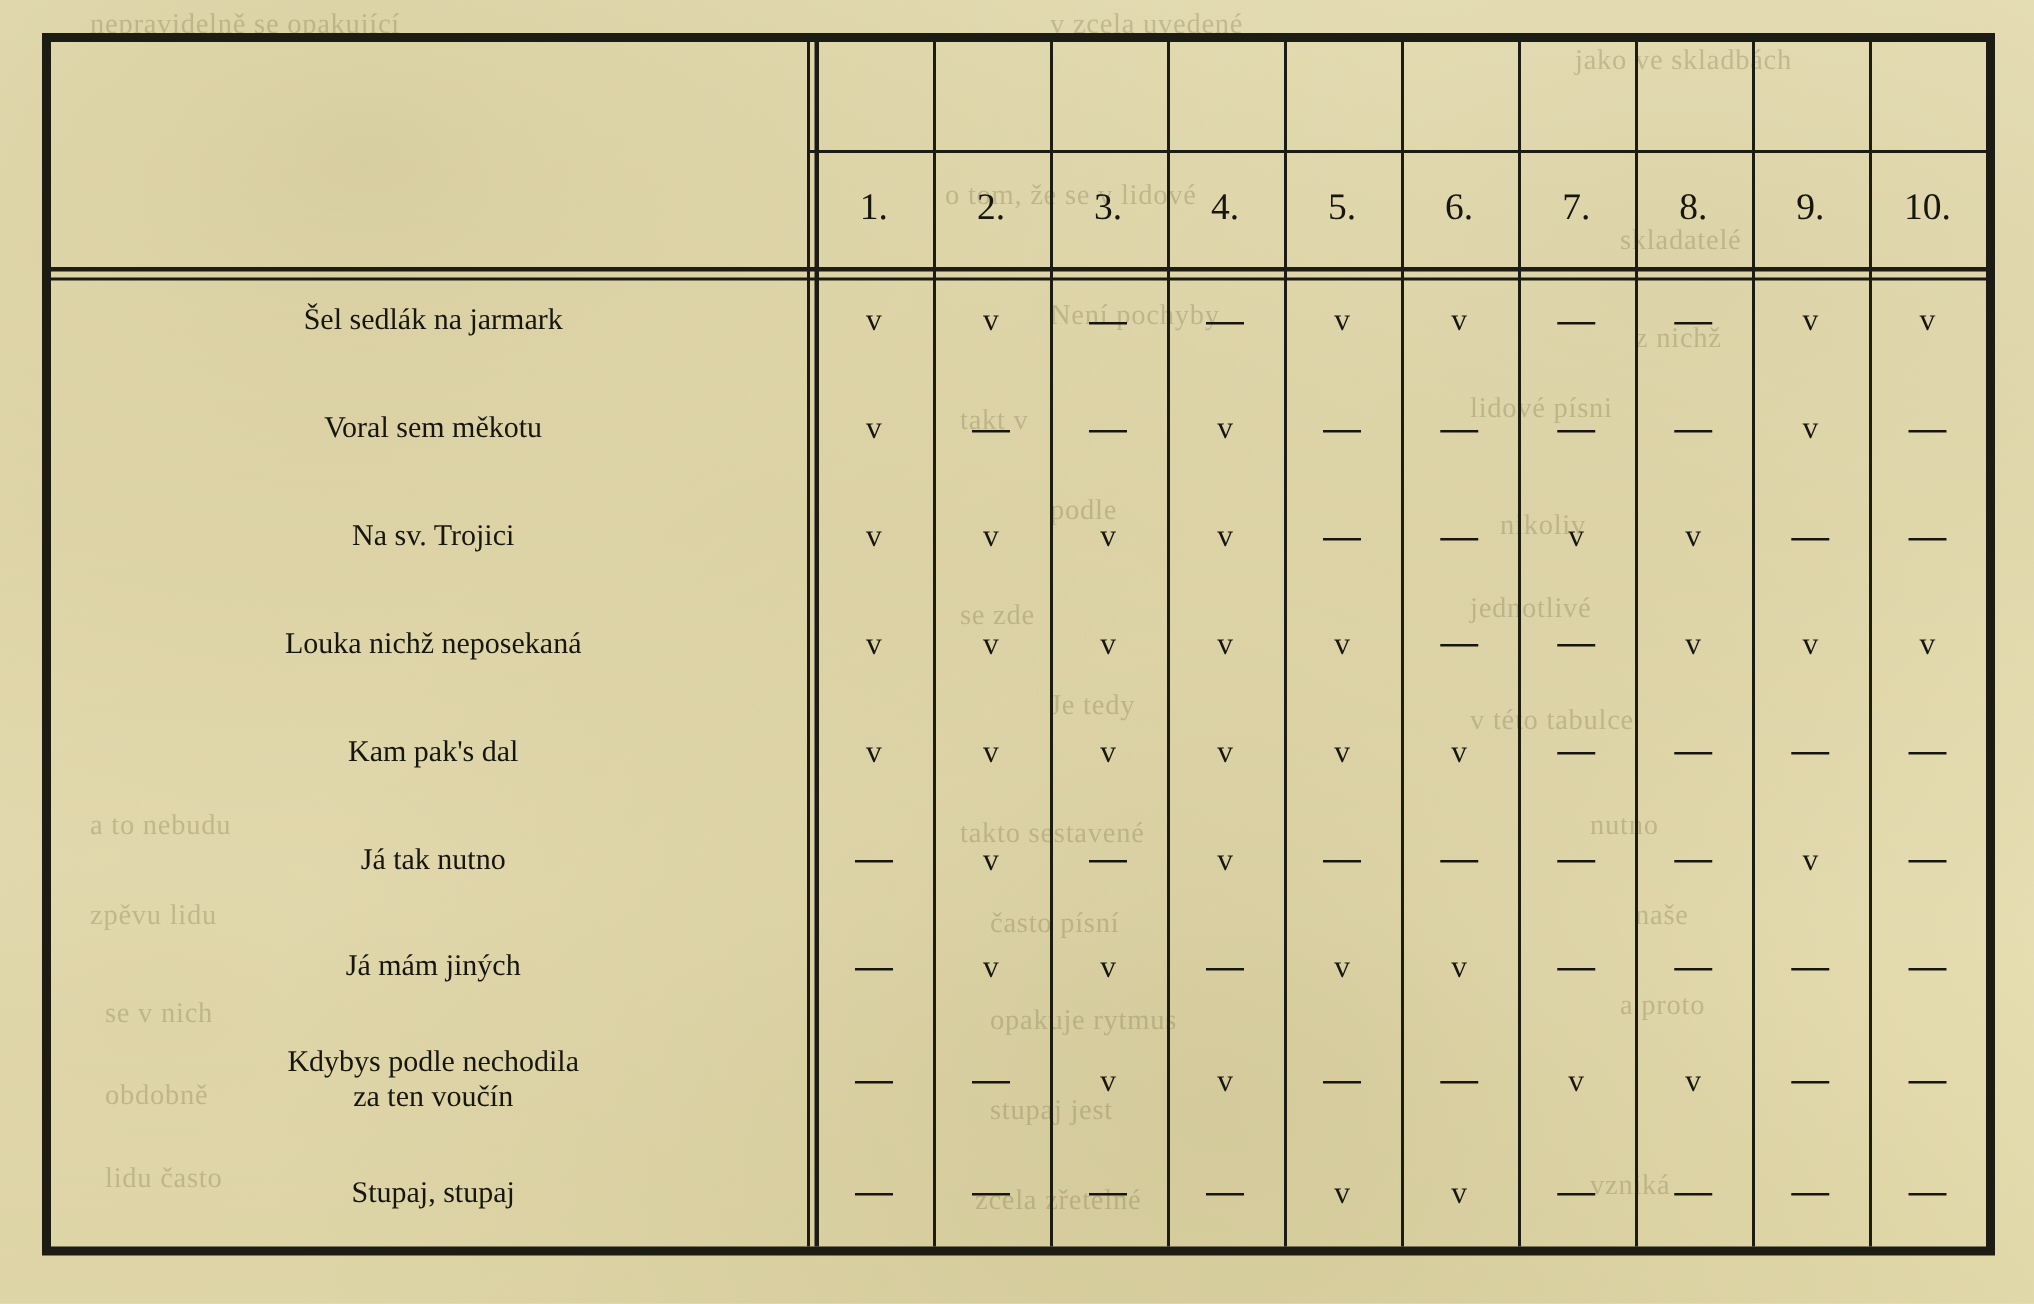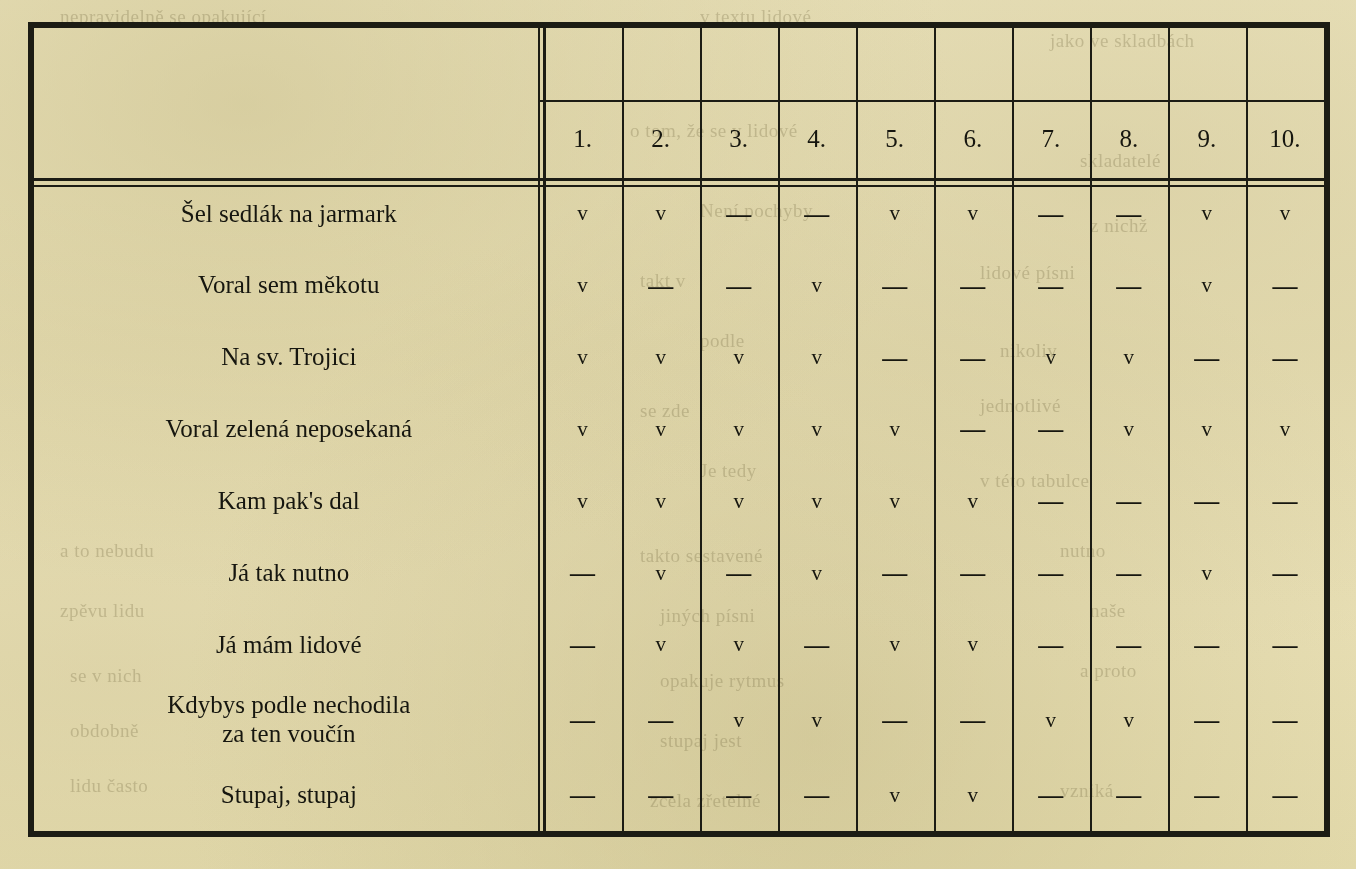--- a/index.html
+++ b/index.html
@@ -90,60 +90,60 @@
   }
   .takt-title {
     font-size: 27px;
     letter-spacing: 7px;
   }
   .num-head {
     font-size: 25px;
     font-family: "Liberation Serif", serif;
   }
   .rowlabel {
-    font-size: 25px;
+    font-size: 20px;
     text-align: center;
     padding-right: 6px;
     line-height: 1.15;
   }
   .mark {
     font-size: 21px;
     font-family: "Liberation Serif", serif;
   }
   .mark.dash {
     font-size: 25px;
     font-weight: 700;
     letter-spacing: 0;
   }
 </style>
 </head>
 <body>
 
 <div class="paper-noise"></div>
 <div id="bleed-layer">
     <div class="bleed" style="left: 60px; top: 6px;">nepravidelně se opakující</div>
-    <div class="bleed" style="left: 700px; top: 6px;">v textu lidové</div>
+    <div class="bleed" style="left: 700px; top: 6px;">v zcela uvedené</div>
     <div class="bleed" style="left: 1050px; top: 30px;">jako ve skladbách</div>
     <div class="bleed" style="left: 630px; top: 120px;">o tom, že se v lidové</div>
     <div class="bleed" style="left: 1080px; top: 150px;">skladatelé</div>
     <div class="bleed" style="left: 700px; top: 200px;">Není pochyby</div>
     <div class="bleed" style="left: 1090px; top: 215px;">z nichž</div>
     <div class="bleed" style="left: 640px; top: 270px;">takt v</div>
     <div class="bleed" style="left: 980px; top: 262px;">lidové písni</div>
     <div class="bleed" style="left: 700px; top: 330px;">podle</div>
     <div class="bleed" style="left: 1000px; top: 340px;">nikoliv</div>
     <div class="bleed" style="left: 640px; top: 400px;">se zde</div>
     <div class="bleed" style="left: 980px; top: 395px;">jednotlivé</div>
     <div class="bleed" style="left: 700px; top: 460px;">Je tedy</div>
     <div class="bleed" style="left: 980px; top: 470px;">v této tabulce</div>
     <div class="bleed" style="left: 60px; top: 540px;">a to nebudu</div>
     <div class="bleed" style="left: 640px; top: 545px;">takto sestavené</div>
     <div class="bleed" style="left: 1060px; top: 540px;">nutno</div>
     <div class="bleed" style="left: 60px; top: 600px;">zpěvu lidu</div>
-    <div class="bleed" style="left: 660px; top: 605px;">jiných písni</div>
+    <div class="bleed" style="left: 660px; top: 605px;">často písní</div>
     <div class="bleed" style="left: 1090px; top: 600px;">naše</div>
     <div class="bleed" style="left: 70px; top: 665px;">se v nich</div>
     <div class="bleed" style="left: 660px; top: 670px;">opakuje rytmus</div>
     <div class="bleed" style="left: 1080px; top: 660px;">a proto</div>
     <div class="bleed" style="left: 70px; top: 720px;">obdobně</div>
     <div class="bleed" style="left: 660px; top: 730px;">stupaj jest</div>
     <div class="bleed" style="left: 70px; top: 775px;">lidu často</div>
     <div class="bleed" style="left: 650px; top: 790px;">zcela zřetelné</div>
     <div class="bleed" style="left: 1060px; top: 780px;">vzniká</div>
   </div>
@@ -216,21 +216,21 @@
             <td class="mark">v</td>
             <td class="mark">v</td>
             <td class="mark dash">—</td>
             <td class="mark dash">—</td>
             <td class="mark">v</td>
             <td class="mark">v</td>
             <td class="mark dash">—</td>
             <td class="mark dash">—</td>
           </tr>
           <tr style="height: 68px;">
-            <td class="rowlabel">Voral zelená neposekaná</td>
+            <td class="rowlabel">Louka nichž neposekaná</td>
             <td class="mark">v</td>
             <td class="mark">v</td>
             <td class="mark">v</td>
             <td class="mark">v</td>
             <td class="mark">v</td>
             <td class="mark dash">—</td>
             <td class="mark dash">—</td>
             <td class="mark">v</td>
             <td class="mark">v</td>
             <td class="mark">v</td>
@@ -255,21 +255,21 @@
             <td class="mark dash">—</td>
             <td class="mark">v</td>
             <td class="mark dash">—</td>
             <td class="mark dash">—</td>
             <td class="mark dash">—</td>
             <td class="mark dash">—</td>
             <td class="mark">v</td>
             <td class="mark dash">—</td>
           </tr>
           <tr style="height: 68px;">
-            <td class="rowlabel">Já mám lidové</td>
+            <td class="rowlabel">Já mám jiných</td>
             <td class="mark dash">—</td>
             <td class="mark">v</td>
             <td class="mark">v</td>
             <td class="mark dash">—</td>
             <td class="mark">v</td>
             <td class="mark">v</td>
             <td class="mark dash">—</td>
             <td class="mark dash">—</td>
             <td class="mark dash">—</td>
             <td class="mark dash">—</td>

